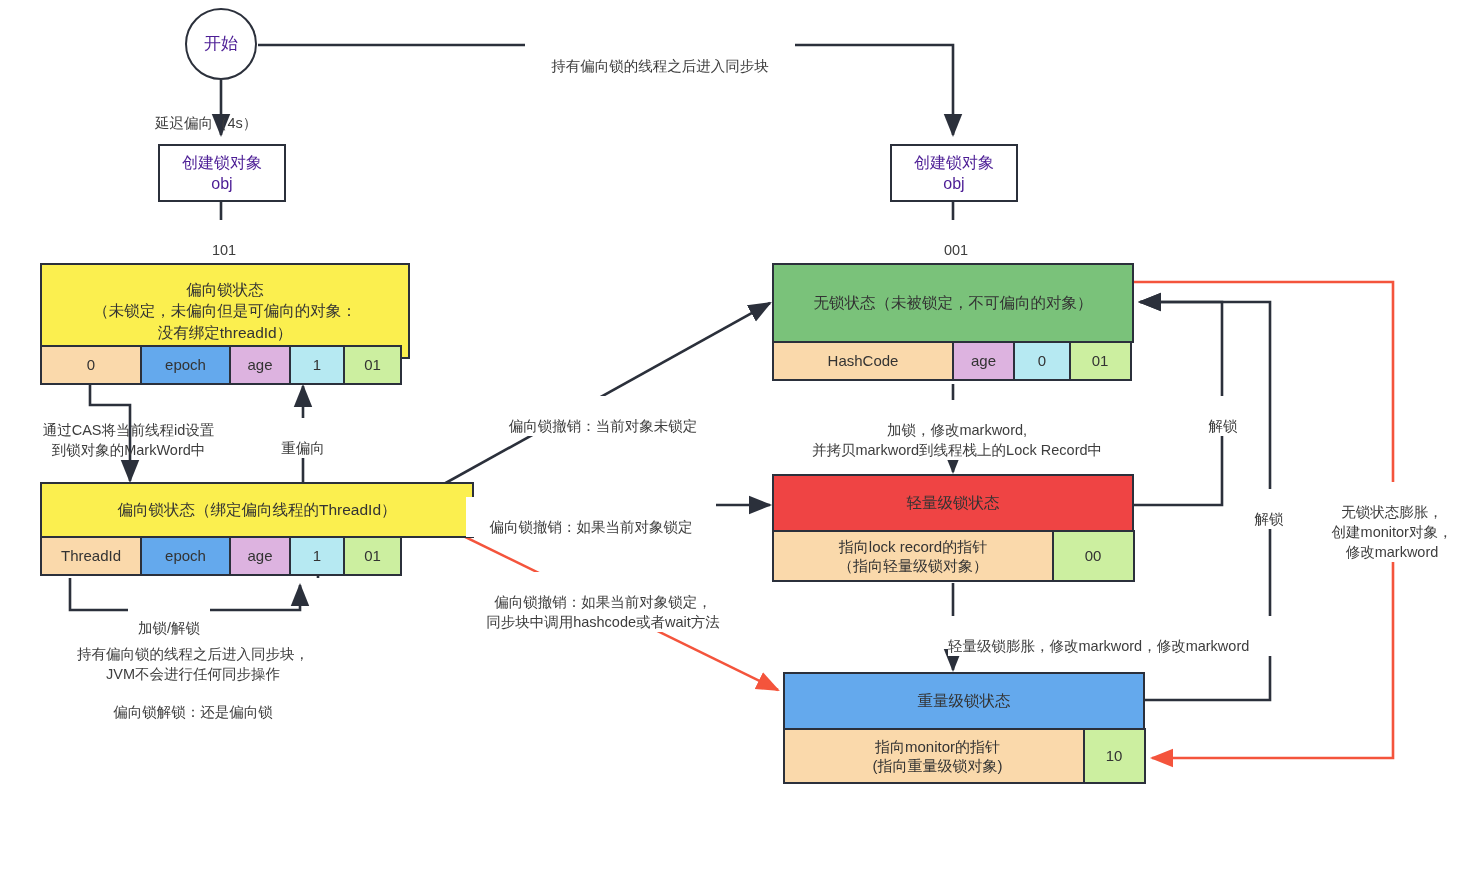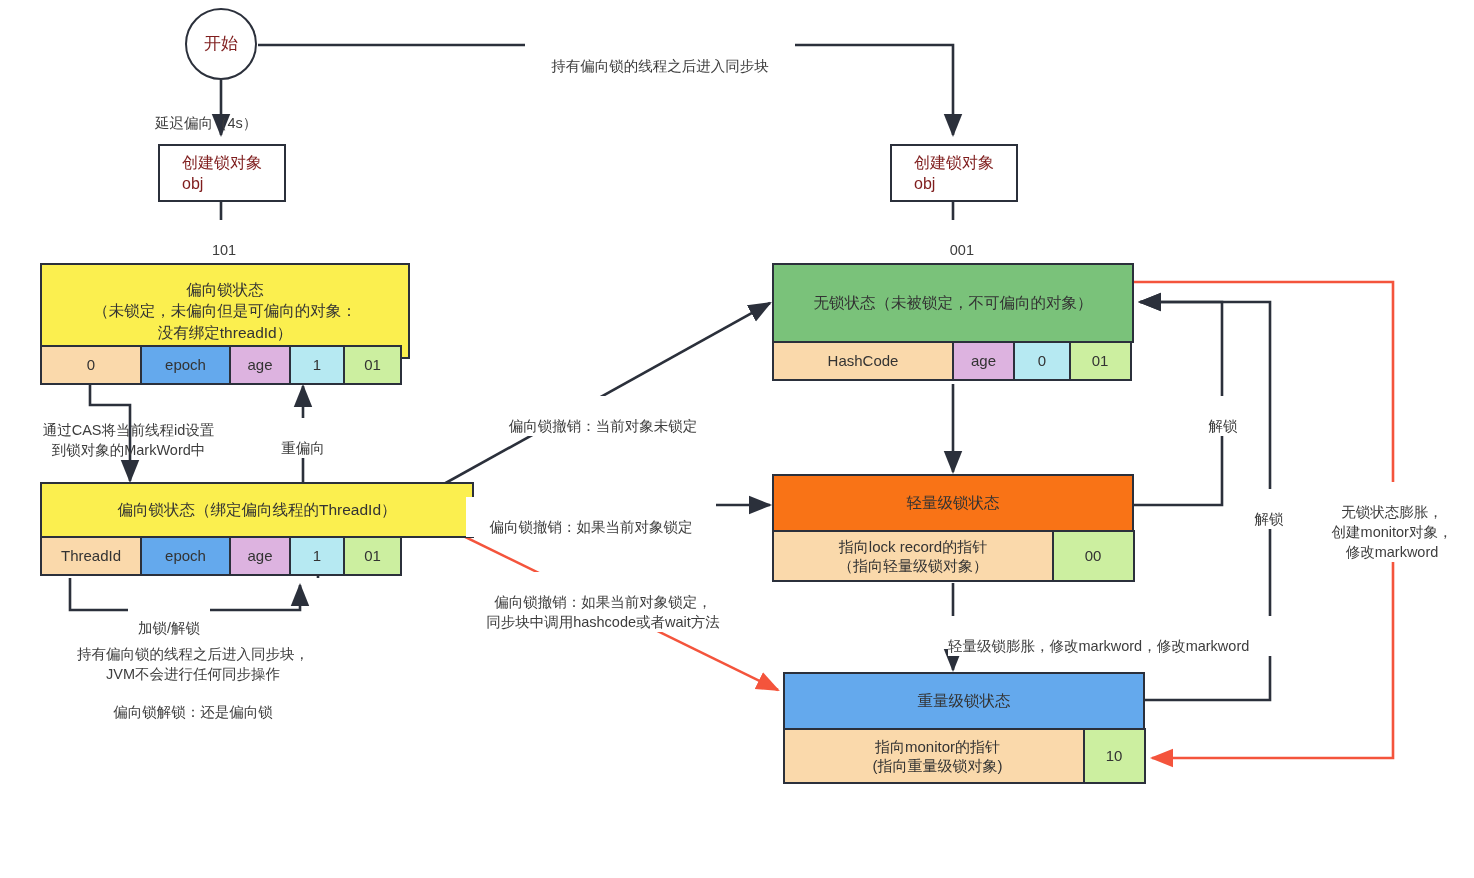--- a/index.html
+++ b/index.html
@@ -26,23 +26,23 @@
     height: 878px;
     pointer-events: none;
   }
   .node {
     position: absolute;
     box-sizing: border-box;
     border: 2.5px solid #2b303b;
     display: flex;
     align-items: center;
     justify-content: center;
-    text-align: left;
+    text-align: center;
     line-height: 1.32;
-    color: #7f1d1d;
+    color: #4c1d95;
   }
   .start-node {
     border-radius: 50%;
     font-size: 17px;
   }
   .proc-node {
     font-size: 16px;
     background: #ffffff;
     white-space: pre-line;
   }
@@ -212,21 +212,21 @@
       <span>age</span>
     </div>
     <div class="mw-cell" style="width:58px; height:40px; background:#b6e9f2;">
       <span>0</span>
     </div>
     <div class="mw-cell" style="width:63px; height:40px; background:#ccefa0;">
       <span>01</span>
     </div>
   </div>
 
-  <div class="state-head" style="left:772px; top:474px; width:362px; height:58px; background:#f97316;">
+  <div class="state-head" style="left:772px; top:474px; width:362px; height:58px; background:#ef4444;">
     <span>轻量级锁状态</span>
   </div>
   <div class="mw-row" style="left:772px; top:530px; height:52px;">
     <div class="mw-cell" style="width:282px; height:52px; background:#fad9ab;">
       <span>指向lock record的指针
 （指向轻量级锁对象）</span>
     </div>
     <div class="mw-cell" style="width:83px; height:52px; background:#ccefa0;">
       <span>00</span>
     </div>
@@ -250,21 +250,21 @@
   </div>
 
   <div class="edge-label" style="left:155px; top:93px; width:145px; text-align:left;">
     <span>延迟偏向（4s）</span>
   </div>
 
   <div class="edge-label label-white" style="left:206px; top:220px; width:36px;">
     <span>101</span>
   </div>
 
-  <div class="edge-label label-white" style="left:938px; top:220px; width:36px;text-align:right;">
+  <div class="edge-label label-white" style="left:938px; top:220px; width:36px;">
     <span>001</span>
   </div>
 
   <div class="edge-label" style="left:16px; top:400px; width:225px;">
     <span>通过CAS将当前线程id设置
 到锁对象的MarkWord中</span>
   </div>
 
   <div class="edge-label label-white" style="left:270px; top:418px; width:66px;">
     <span>重偏向</span>
@@ -289,20 +289,24 @@
 
   <div class="edge-label label-white" style="left:466px; top:497px; width:250px;">
     <span>偏向锁撤销：如果当前对象锁定</span>
   </div>
 
   <div class="edge-label label-white" style="left:458px; top:572px; width:290px;">
     <span>偏向锁撤销：如果当前对象锁定，
 同步块中调用hashcode或者wait方法</span>
   </div>
 
+  <div class="edge-label label-white" style="left:772px; top:400px; width:370px;">
+    <span>加锁，修改markword,
+并拷贝markword到线程栈上的Lock Record中</span>
+  </div>
 
   <div class="edge-label label-white" style="left:1198px; top:396px; width:50px;">
     <span>解锁</span>
   </div>
 
   <div class="edge-label label-white" style="left:1244px; top:489px; width:50px;">
     <span>解锁</span>
   </div>
 
   <div class="edge-label label-white" style="left:948px; top:616px; width:390px; text-align:left;">

